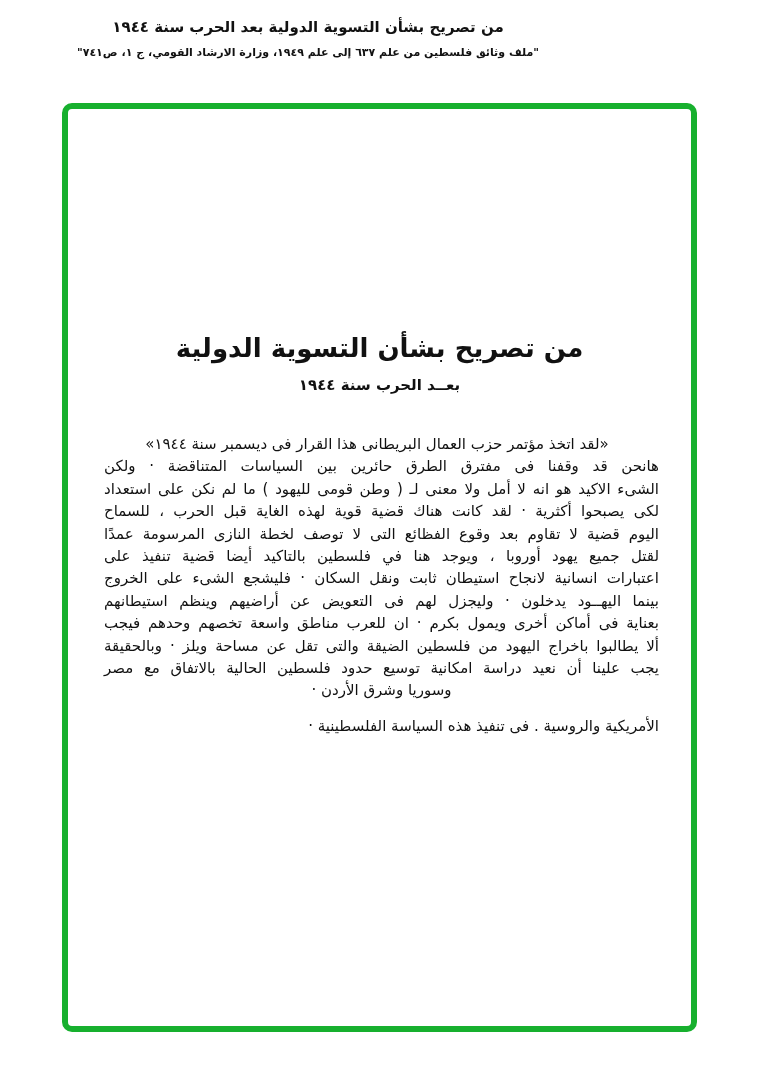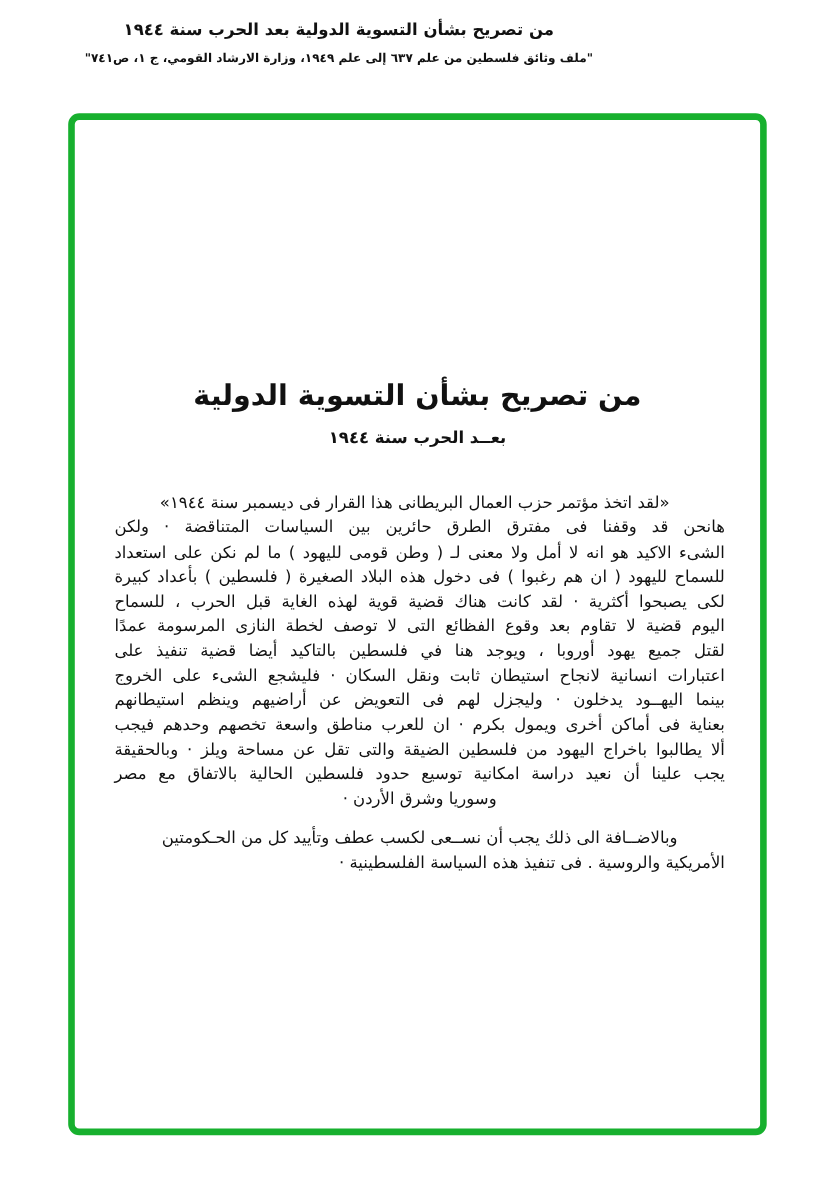--- a/index.html
+++ b/index.html
@@ -49,21 +49,21 @@
     box-sizing: content-box;
   }
 
   
   .doc-inner {
     direction: rtl;
     width: 100%;
     height: 100%;
   }
   .doc-title {
-    margin: 12px;
+    margin: 0;
     padding-top: 222px;
     text-align: center;
     font-size: 26px;
     line-height: 34px;
     font-weight: bold;
   }
   .doc-subtitle {
     margin: 16px;
     margin-top: 11px;
     text-align: center;
@@ -101,30 +101,28 @@
   <div class="doc-inner">
     <h1 class="doc-title">من تصريح بشأن التسوية الدولية</h1>
     <div class="doc-subtitle">بعــد الحرب سنة ١٩٤٤</div>
 
     <div class="doc-body">
 
     <div class="para">
           <div class="line right indent">«لقد اتخذ مؤتمر حزب العمال البريطانى هذا القرار فى ديسمبر سنة ١٩٤٤»</div>
           <div class="line justify">هانحن قد وقفنا فى مفترق الطرق حائرين بين السياسات المتناقضة · ولكن</div>
           <div class="line justify">الشىء الاكيد هو انه لا أمل ولا معنى لـ ( وطن قومى لليهود ) ما لم نكن على استعداد</div>
-          <div class="line justify">للسماح لليهود ( ان هم رغبوا ) فى دخول هذه البلاد الصغيرة ( فلسطين ) بأعداد كبيرة</div>
           <div class="line justify">لكى يصبحوا أكثرية · لقد كانت هناك قضية قوية لهذه الغاية قبل الحرب ، للسماح</div>
           <div class="line justify">اليوم قضية لا تقاوم بعد وقوع الفظائع التى لا توصف لخطة النازى المرسومة عمدًا</div>
           <div class="line justify">لقتل جميع يهود أوروبا ، ويوجد هنا في فلسطين بالتاكيد أيضا قضية تنفيذ على</div>
           <div class="line justify">اعتبارات انسانية لانجاح استيطان ثابت ونقل السكان · فليشجع الشىء على الخروج</div>
           <div class="line justify">بينما اليهــود يدخلون · وليجزل لهم فى التعويض عن أراضيهم وينظم استيطانهم</div>
           <div class="line justify">بعناية فى أماكن أخرى ويمول بكرم · ان للعرب مناطق واسعة تخصهم وحدهم فيجب</div>
           <div class="line justify">ألا يطالبوا باخراج اليهود من فلسطين الضيقة والتى تقل عن مساحة ويلز · وبالحقيقة</div>
           <div class="line justify">يجب علينا أن نعيد دراسة امكانية توسيع حدود فلسطين الحالية بالاتفاق مع مصر</div>
           <div class="line right">وسوريا وشرق الأردن ·</div>
         </div>
         <div class="para">
-          <div class="line right">وبالاضــافة الى ذلك يجب أن نســعى لكسب عطف وتأييد كل من الحـكومتين</div>
           <div class="line center">الأمريكية والروسية . فى تنفيذ هذه السياسة الفلسطينية ·</div>
         </div>
       </div>
   </div>
 </div>
 
 </body></html>

